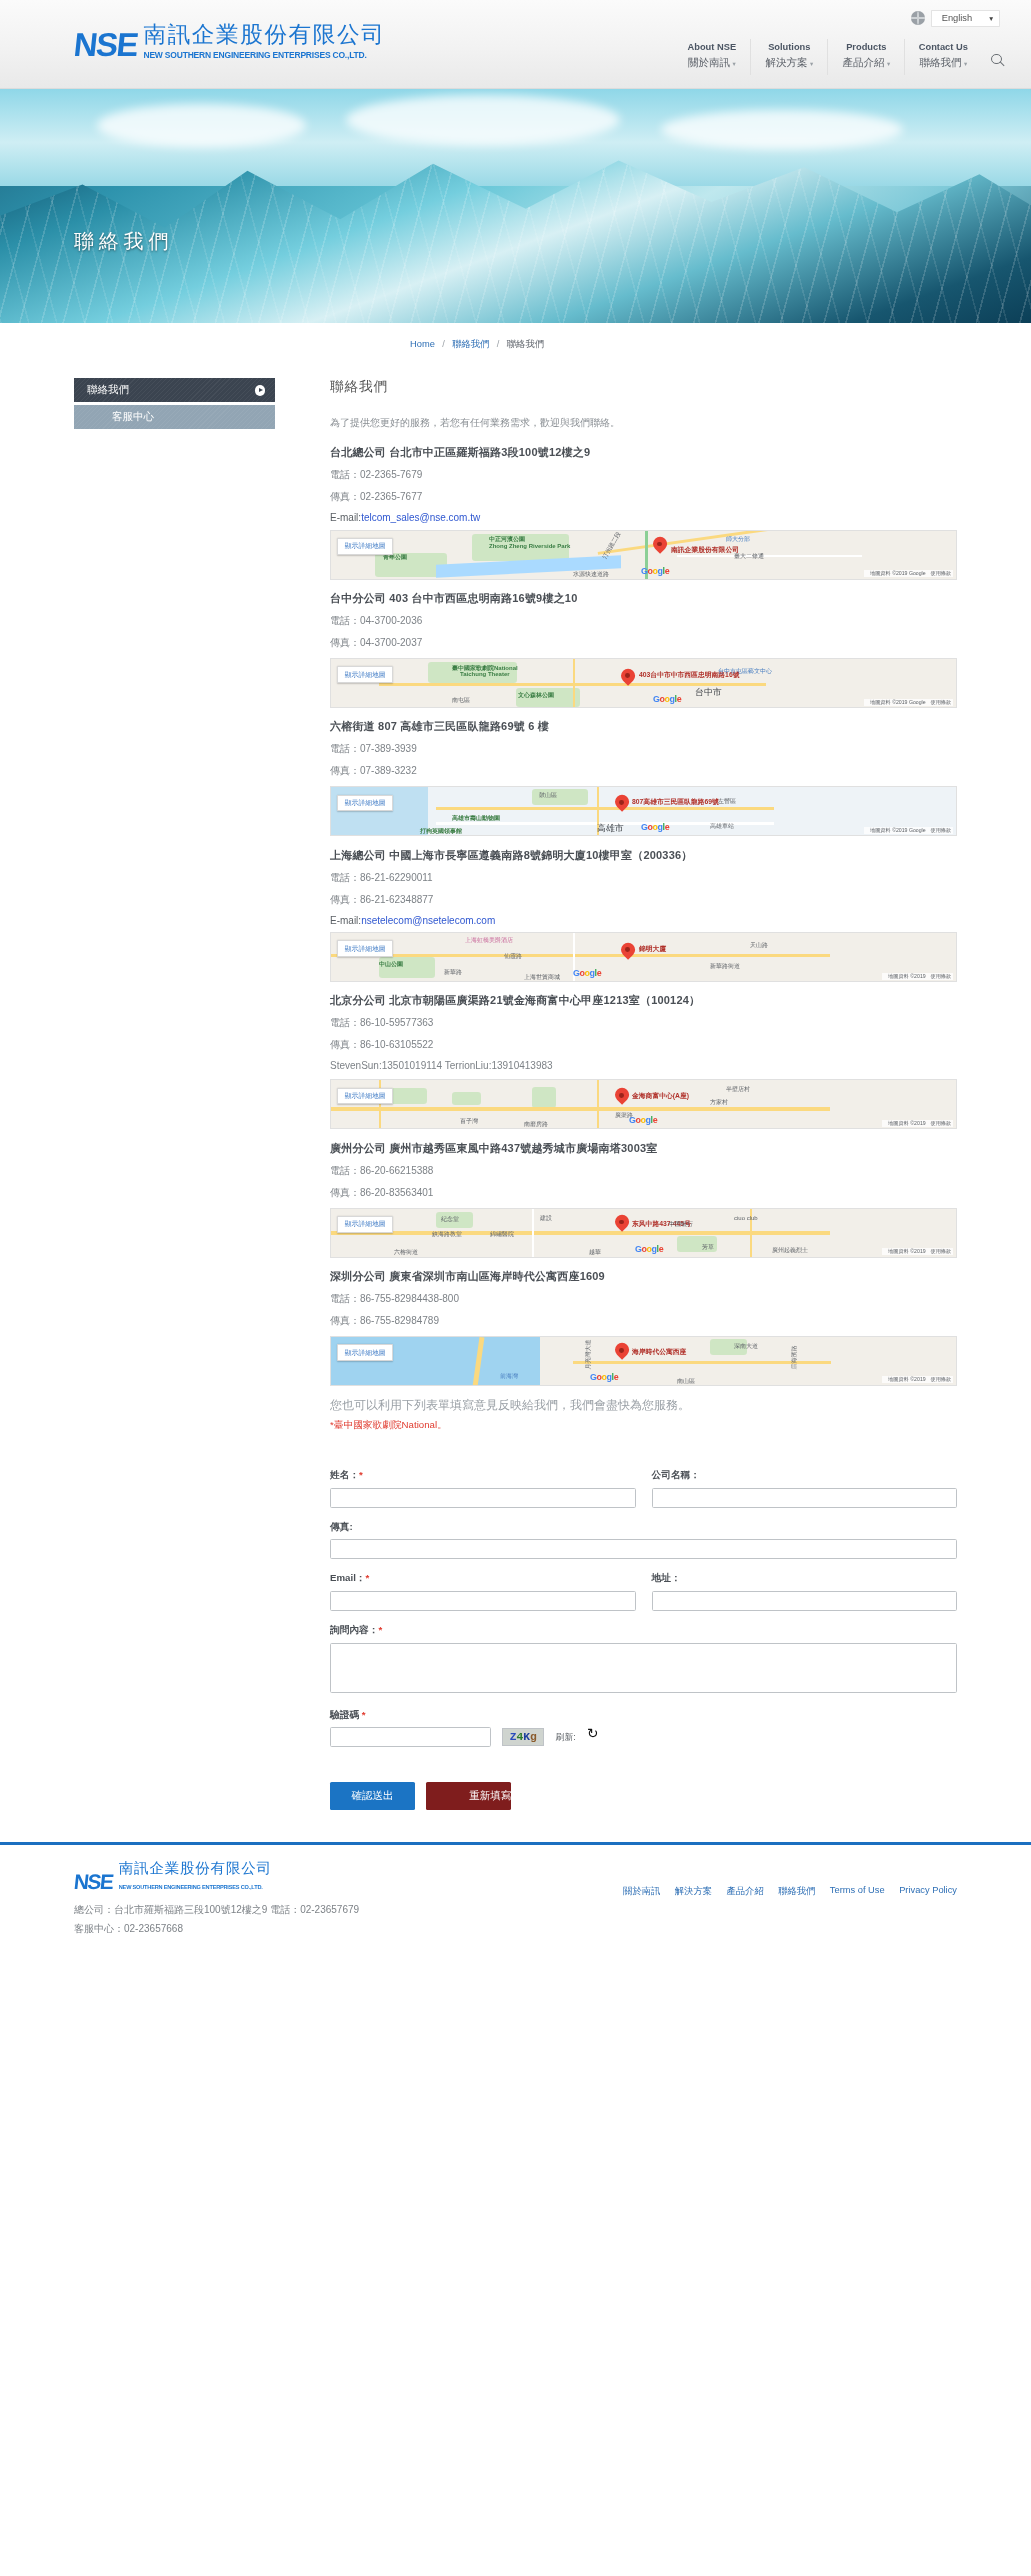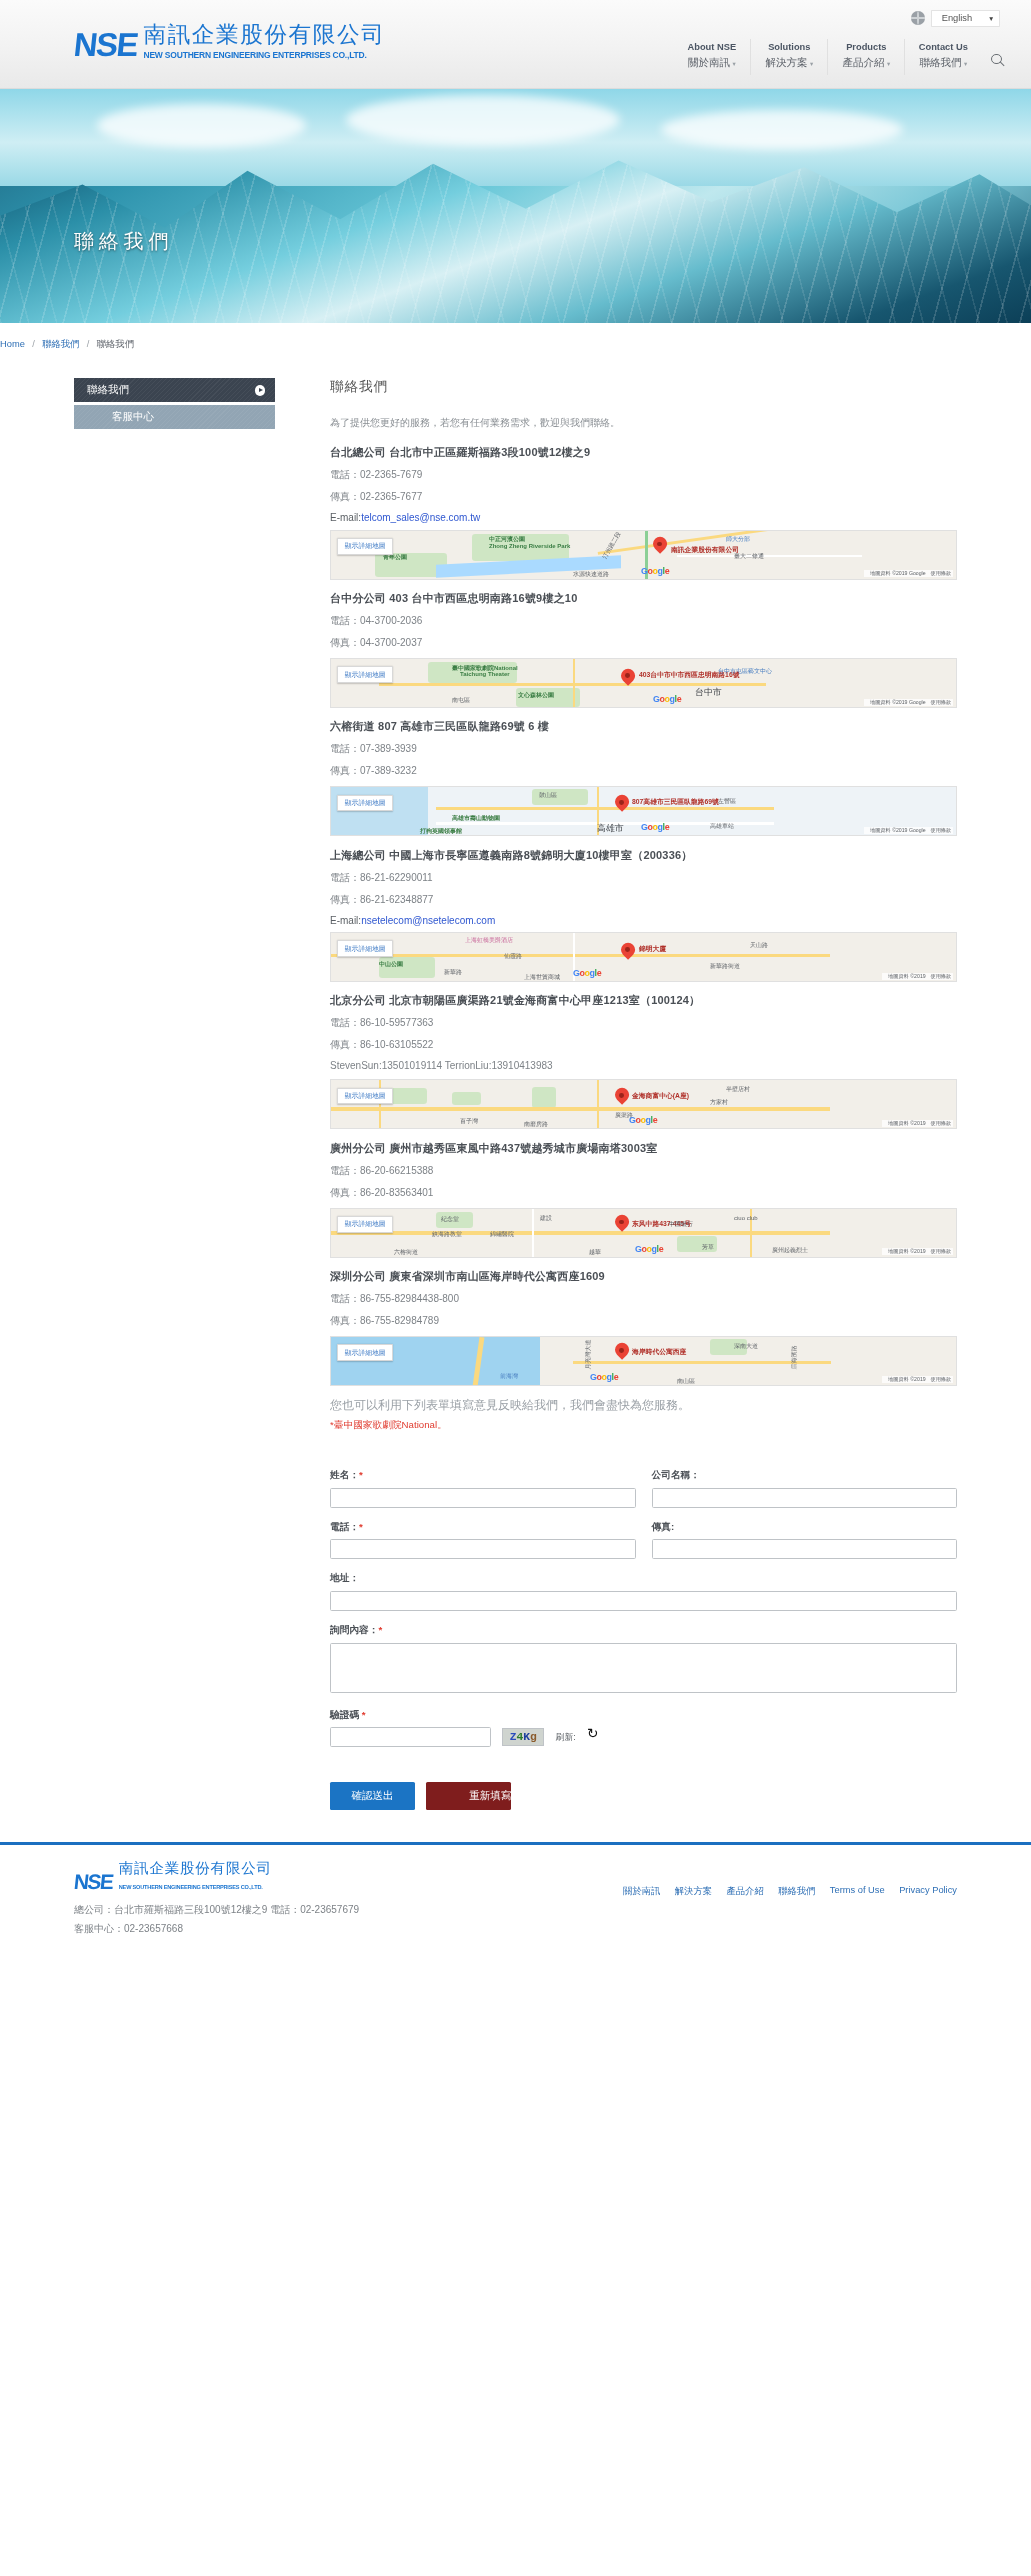--- a/index.html
+++ b/index.html
@@ -113,21 +113,21 @@
   }
   .hero-title {
     position:absolute; left: 74px; top: 139px;
     font-size: 20px; color: #ffffff; letter-spacing: 4.8px;
     text-shadow: 0 0.8px 2.4px rgba(0,0,0,.55);
   }
 
   
   .breadcrumb {
     width: 1001px; padding: 15.3px 47px 0 0;
-    text-align: left; font-size: 9.3px; color: #5b6068;
+    text-align: center; font-size: 9.3px; color: #5b6068;
   }
   .breadcrumb a { color: #2e6fb5; text-decoration: none; }
   .breadcrumb .sep { color: #9aa0a6; margin: 0 4.8px; }
   .breadcrumb .cur { color: #5b6068; }
 
   
   .page {
     width: 1031px; display: flex; padding: 27px 0 0 0;
   }
   .sidebar { width: 201px; margin-left: 74px; flex: none; }
@@ -576,30 +576,30 @@
           <input class="finput" type="text" value="" style="">
         </div>
         <div class="fcol">
           <label class="flabel">公司名稱：</label>
           <input class="finput" type="text" value="" style="">
         </div>
       </div>
 
       <div class="frow">
         <div class="fcol">
-          <label class="flabel"><span>電話：</span><span class="req">*</span></label>
-          <input class="finput" type="text" value="" style="">
-        </div>
-        <div class="fcol">
           <label class="flabel">傳真:</label>
           <input class="finput" type="text" value="" style="">
         </div>
       </div>
 
       <div class="frow">
+        <div class="fcol">
+          <label class="flabel"><span>Email：</span><span class="req">*</span></label>
+          <input class="finput" type="text" value="" style="">
+        </div>
         <div class="fcol">
           <label class="flabel">地址：</label>
           <input class="finput" type="text" value="" style="">
         </div>
       </div>
 
       <div style="margin-bottom:13px;">
         <label class="flabel"><span>詢問內容：</span><span class="req">*</span></label>
         <textarea class="ftextarea" style=""></textarea>
       </div>

